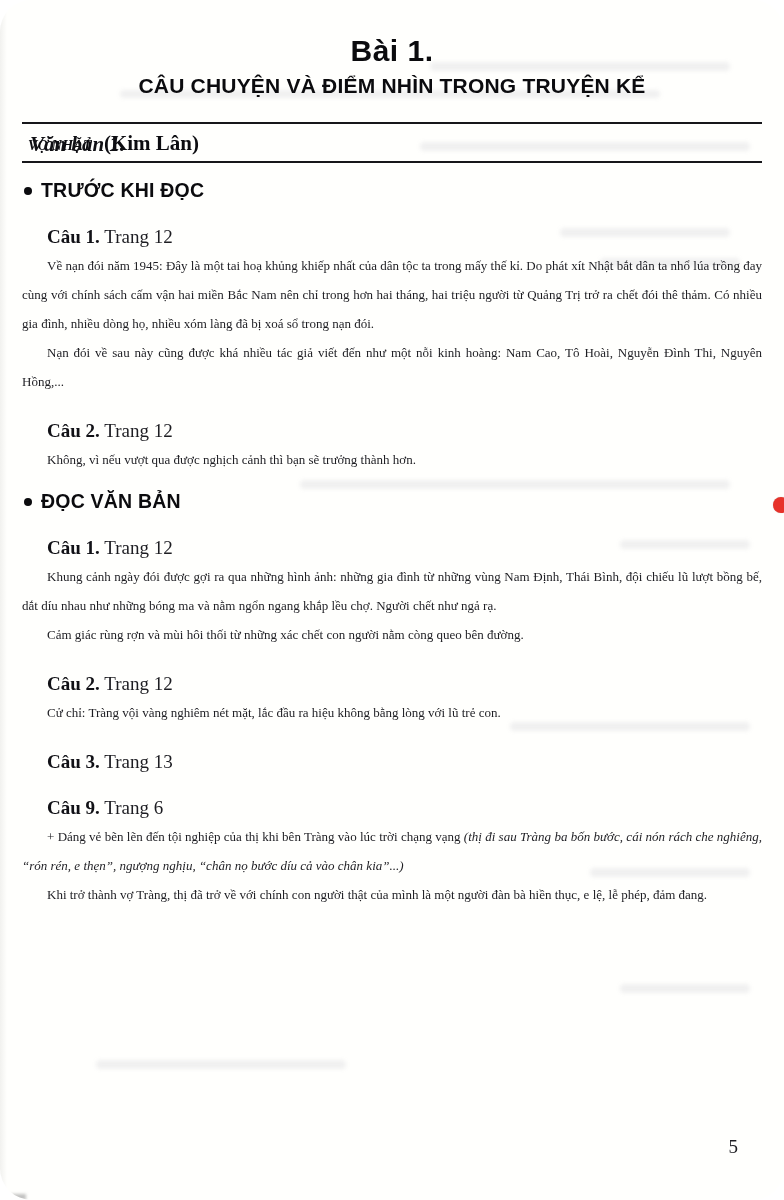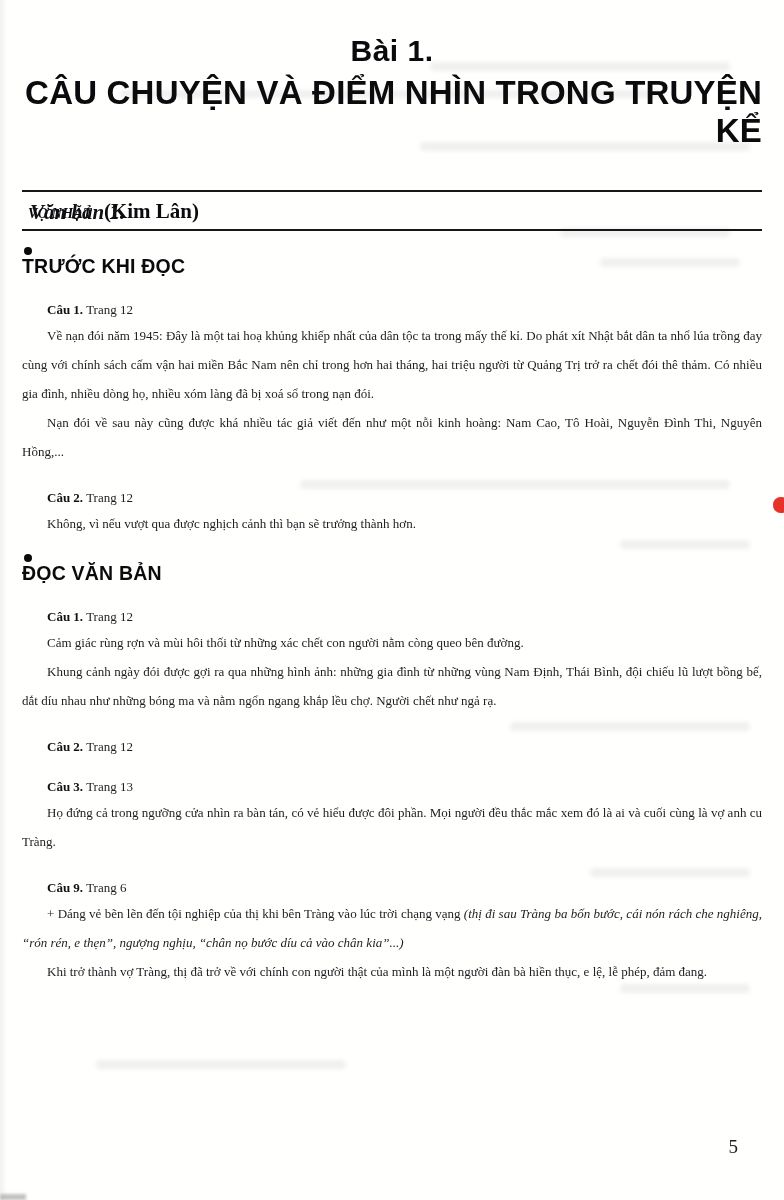--- a/index.html
+++ b/index.html
@@ -7,63 +7,64 @@
     position:relative;
     width:784px;height:1200px;
     box-sizing:border-box;
     padding:24px 22px 0 22px;
     background:#fffffd;
     background-image:linear-gradient(90deg, rgba(180,180,175,.18) 0, rgba(180,180,175,0) 7px);
     font-family:"Liberation Serif","DejaVu Serif",serif;
     color:#1d1d22;
     overflow:hidden;
     z-index:0;
+    border-radius:32px;
   }
   
   .lesson-label{
     margin:10px 0 6px;
     text-align:center;
     font-family:"Liberation Sans","DejaVu Sans",sans-serif;
     font-weight:bold;font-size:30px;color:#0b0b0e;letter-spacing:.5px;
   }
   .lesson-title{
-    margin:0 0 40px;
-    text-align:right;
+    margin:0 0 24px;
+    text-align:center;
     font-family:"Liberation Sans","DejaVu Sans",sans-serif;
-    font-weight:bold;font-size:33px;color:#0b0b0e;letter-spacing:.2px;
+    font-weight:bold;font-size:21px;color:#0b0b0e;letter-spacing:.2px;
   }
   
   .vb-header{
     position:relative;
     border-top:2px solid #17171a;
     border-bottom:2px solid #17171a;
     padding:7px 6px 5px;
     margin:0 0 14px;
   }
   .vb-label{
     position:absolute;left:8px;top:8px;
     font-weight:bold;font-style:italic;font-size:21px;color:#101014;
   }
   .vb-title{font-weight:bold;font-style:italic;font-size:14px;color:#0c0c10;letter-spacing:.3px;}
   .vb-author{font-weight:bold;font-size:21px;color:#0c0c10;margin-left:8px;}
   
   .section-heading{
     margin:16px 0 7px;
     font-family:"Liberation Sans","DejaVu Sans",sans-serif;
     font-weight:bold;font-size:19.5px;color:#0b0b0e;letter-spacing:.2px;
-    display:flex;flex-direction:column;
+    display:flex;align-items:center;
   }
   .bullet-dot{
     display:inline-block;width:8px;height:8px;border-radius:50%;
     background:#0b0b0e;margin:0 9px 0 2px;flex:0 0 auto;
   }
   .q{
     margin:24px 0 3px;
     padding-left:25px;
-    font-size:13px;
+    font-size:19px;
   }
   .q-label{font-weight:bold;color:#111116;}
   .q-page{color:#1d1d22;}
   .body{
     margin:0;
     font-size:13px;line-height:29px;
     text-align:justify;text-indent:25px;
     color:#1d1d22;
   }
   .note{font-style:italic;}
@@ -141,27 +142,27 @@
     <p class="body">Không, vì nếu vượt qua được nghịch cảnh thì bạn sẽ trưởng thành hơn.</p>
   </div>
 
   <div class="section">
     <div class="section-heading">
       <span class="bullet-dot"></span>
       <span>ĐỌC VĂN BẢN</span>
     </div>
 
     <p class="q"><span class="q-label">Câu 1.</span> <span class="q-page">Trang 12</span></p>
+    <p class="body">Khung cảnh ngày đói được gợi ra qua những hình ảnh: những gia đình từ những vùng Nam Định, Thái Bình, đội chiếu lũ lượt bồng bế, dắt díu nhau như những bóng ma và nằm ngổn ngang khắp lều chợ. Người chết như ngả rạ.</p>
     <p class="body">Cảm giác rùng rợn và mùi hôi thối từ những xác chết con người nằm còng queo bên đường.</p>
-    <p class="body">Khung cảnh ngày đói được gợi ra qua những hình ảnh: những gia đình từ những vùng Nam Định, Thái Bình, đội chiếu lũ lượt bồng bế, dắt díu nhau như những bóng ma và nằm ngổn ngang khắp lều chợ. Người chết như ngả rạ.</p>
 
     <p class="q"><span class="q-label">Câu 2.</span> <span class="q-page">Trang 12</span></p>
+    <p class="body">Cử chỉ: Tràng vội vàng nghiêm nét mặt, lắc đầu ra hiệu không bằng lòng với lũ trẻ con.</p>
 
     <p class="q"><span class="q-label">Câu 3.</span> <span class="q-page">Trang 13</span></p>
-    <p class="body">Họ đứng cả trong ngưỡng cửa nhìn ra bàn tán, có vẻ hiểu được đôi phần. Mọi người đều thắc mắc xem đó là ai và cuối cùng là vợ anh cu Tràng.</p>
 
     <p class="q"><span class="q-label">Câu 9.</span> <span class="q-page">Trang 6</span></p>
     <p class="body"><span>+ Dáng vẻ bẽn lẽn đến tội nghiệp của thị khi bên Tràng vào lúc trời chạng vạng </span><span class="note">(thị đi sau Tràng ba bốn bước, cái nón rách che nghiêng, “rón rén, e thẹn”, ngượng nghịu, “chân nọ bước díu cả vào chân kia”...)</span></p>
 
     <p class="body">Khi trở thành vợ Tràng, thị đã trở về với chính con người thật của mình là một người đàn bà hiền thục, e lệ, lễ phép, đảm đang.</p>
   </div>
 
   <div class="page-number">5</div>
   <div class="red-dot"></div>
   <div class="corner-mark"></div>

